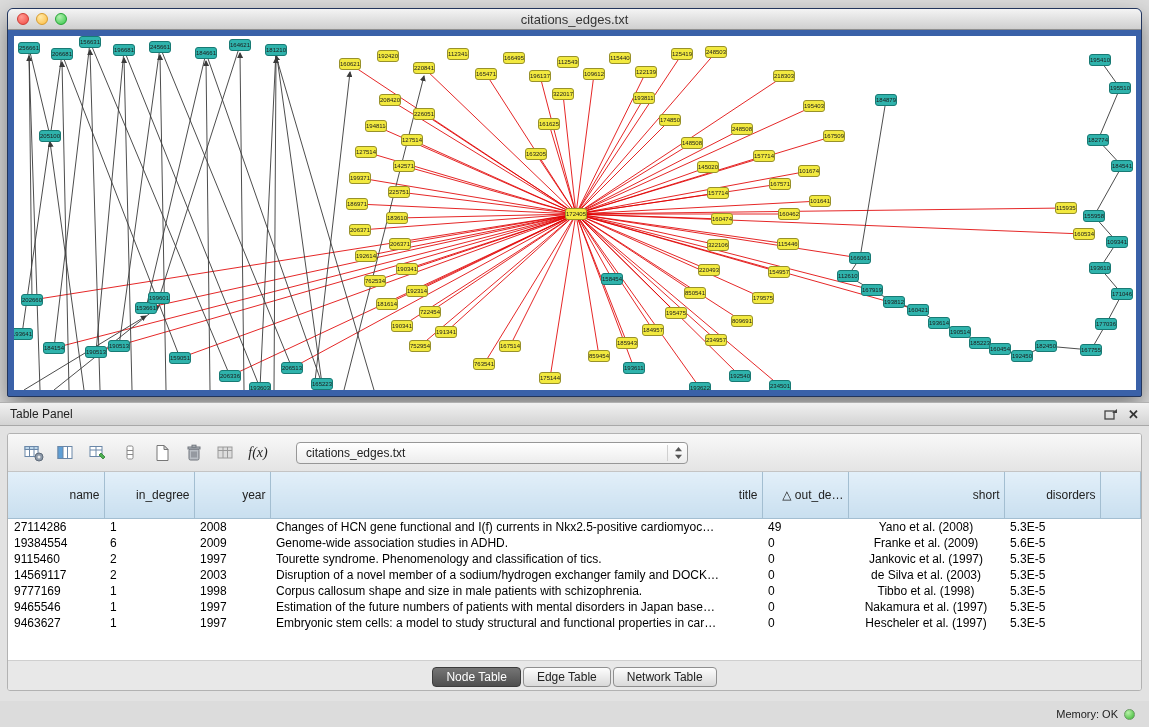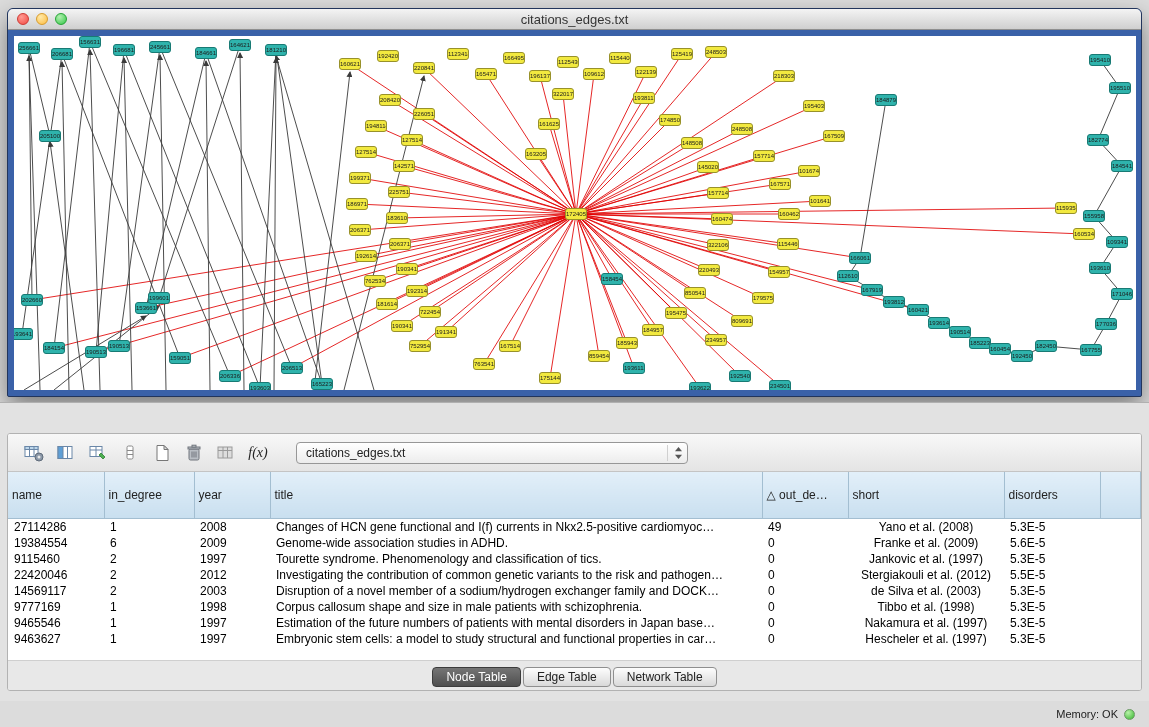--- a/index.html
+++ b/index.html
@@ -71,21 +71,21 @@
     margin-left:20px; width:392px; height:22px; border:1px solid #979797; border-radius:4px;
     background:linear-gradient(#ffffff,#ececec); display:flex; align-items:center;
     padding:0 4px 0 9px; font-size:12px; color:#222;
   }
   .dd-text{ flex:1; white-space:nowrap; overflow:hidden; }
   .dd-arrows{ display:flex; align-items:center; padding-left:6px; border-left:1px solid #d0d0d0; height:16px; }
 
   .table-wrap{ height:188px; background:#ffffff; overflow:hidden; }
   table{ border-collapse:collapse; table-layout:fixed; width:100%; font-size:12px; }
   thead th{
-    height:19px; font-weight:normal; text-align:left; color:#222;
+    height:19px; font-weight:normal; text-align:right; color:#222;
     background:linear-gradient(#e2eff9,#c9dfef); border:1px solid #a3bed1; border-top:none;
     overflow:hidden; white-space:nowrap; padding:16px 4px;
   }
   thead th:first-child{ border-left:none; }
   tbody td{
     height:16px; padding:0 6px; white-space:nowrap; overflow:hidden; color:#000;
   }
   .c0{ width:96px; } .c1{ width:90px; } .c2{ width:76px; } .c3{ width:492px; }
   .c4{ width:86px; } .c5{ width:156px; } .c6{ width:96px; } .cf{ width:auto; }
   td.c5{ text-align:center; }
@@ -385,20 +385,31 @@
           <div class="gnode ny" style="left: 809px; top: 94px;">1675093</div>
           <div class="gnode ny" style="left: 784px; top: 129px;">1016747</div>
           <div class="gnode ny" style="left: 795px; top: 159px;">1016412</div>
           <div class="gnode ny" style="left: 574px; top: 314px;">8594541</div>
           <div class="gnode ny" style="left: 485px; top: 304px;">1675141</div>
         </div>
     </div>
   </div>
 
   <div class="table-panel">
+    <div class="panel-titlebar">
+      <span class="panel-title">Table Panel</span>
+      <span class="spacer"></span>
+      <span class="float-btn">
+        <svg width="14" height="12" viewBox="0 0 14 12">
+          <rect x="1" y="3" width="9" height="8" fill="none" stroke="#444" stroke-width="1.3"></rect>
+          <path d="M8 4 L13 4 L13 0 Z" fill="#444" transform="translate(0,1)"></path>
+        </svg>
+      </span>
+      <span class="pclose-btn">✕</span>
+    </div>
 
     <div class="panel-body">
 
       <div class="toolbar">
         <span class="tbtn">
           <svg width="20" height="18">
               <rect x="1" y="2.5" width="13" height="10" fill="#fff" stroke="#6a87a8"></rect>
               <rect x="1" y="2.5" width="13" height="3" fill="#bcd6ea" stroke="#6a87a8"></rect>
               <line x1="5.5" y1="2.5" x2="5.5" y2="12.5" stroke="#6a87a8"></line>
               <line x1="10" y1="2.5" x2="10" y2="12.5" stroke="#6a87a8"></line>
@@ -504,30 +515,20 @@
                 <td class="c0">9115460</td>
                 <td class="c1">2</td>
                 <td class="c2">1997</td>
                 <td class="c3">Tourette syndrome. Phenomenology and classification of tics.</td>
                 <td class="c4">0</td>
                 <td class="c5">Jankovic et al. (1997)</td>
                 <td class="c6">5.3E-5</td>
                 <td class="cf"></td>
               </tr>
               <tr>
-                <td class="c0">22420046</td>
-                <td class="c1">2</td>
-                <td class="c2">2012</td>
-                <td class="c3">Investigating the contribution of common genetic variants to the risk and pathogen…</td>
-                <td class="c4">0</td>
-                <td class="c5">Stergiakouli et al. (2012)</td>
-                <td class="c6">5.5E-5</td>
-                <td class="cf"></td>
-              </tr>
-              <tr>
                 <td class="c0">14569117</td>
                 <td class="c1">2</td>
                 <td class="c2">2003</td>
                 <td class="c3">Disruption of a novel member of a sodium/hydrogen exchanger family and DOCK…</td>
                 <td class="c4">0</td>
                 <td class="c5">de Silva et al. (2003)</td>
                 <td class="c6">5.3E-5</td>
                 <td class="cf"></td>
               </tr>
               <tr>

